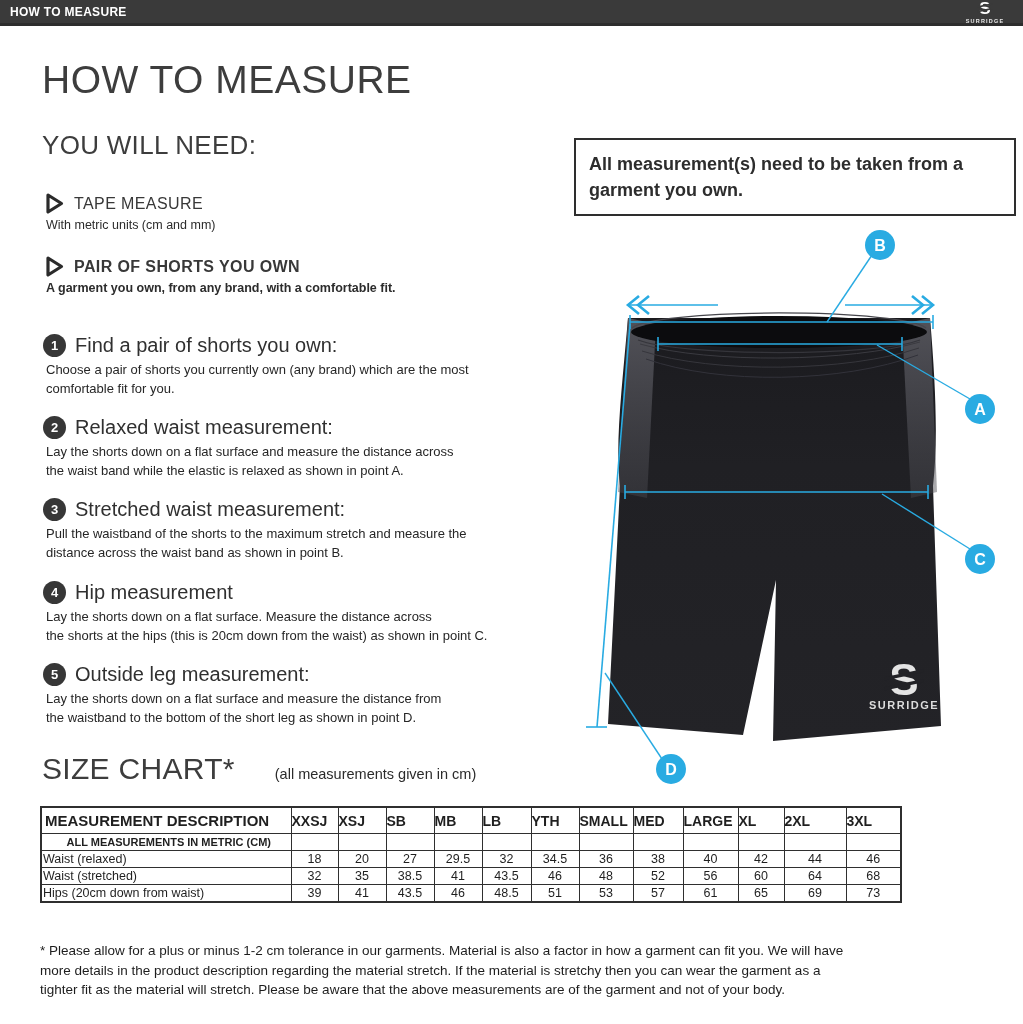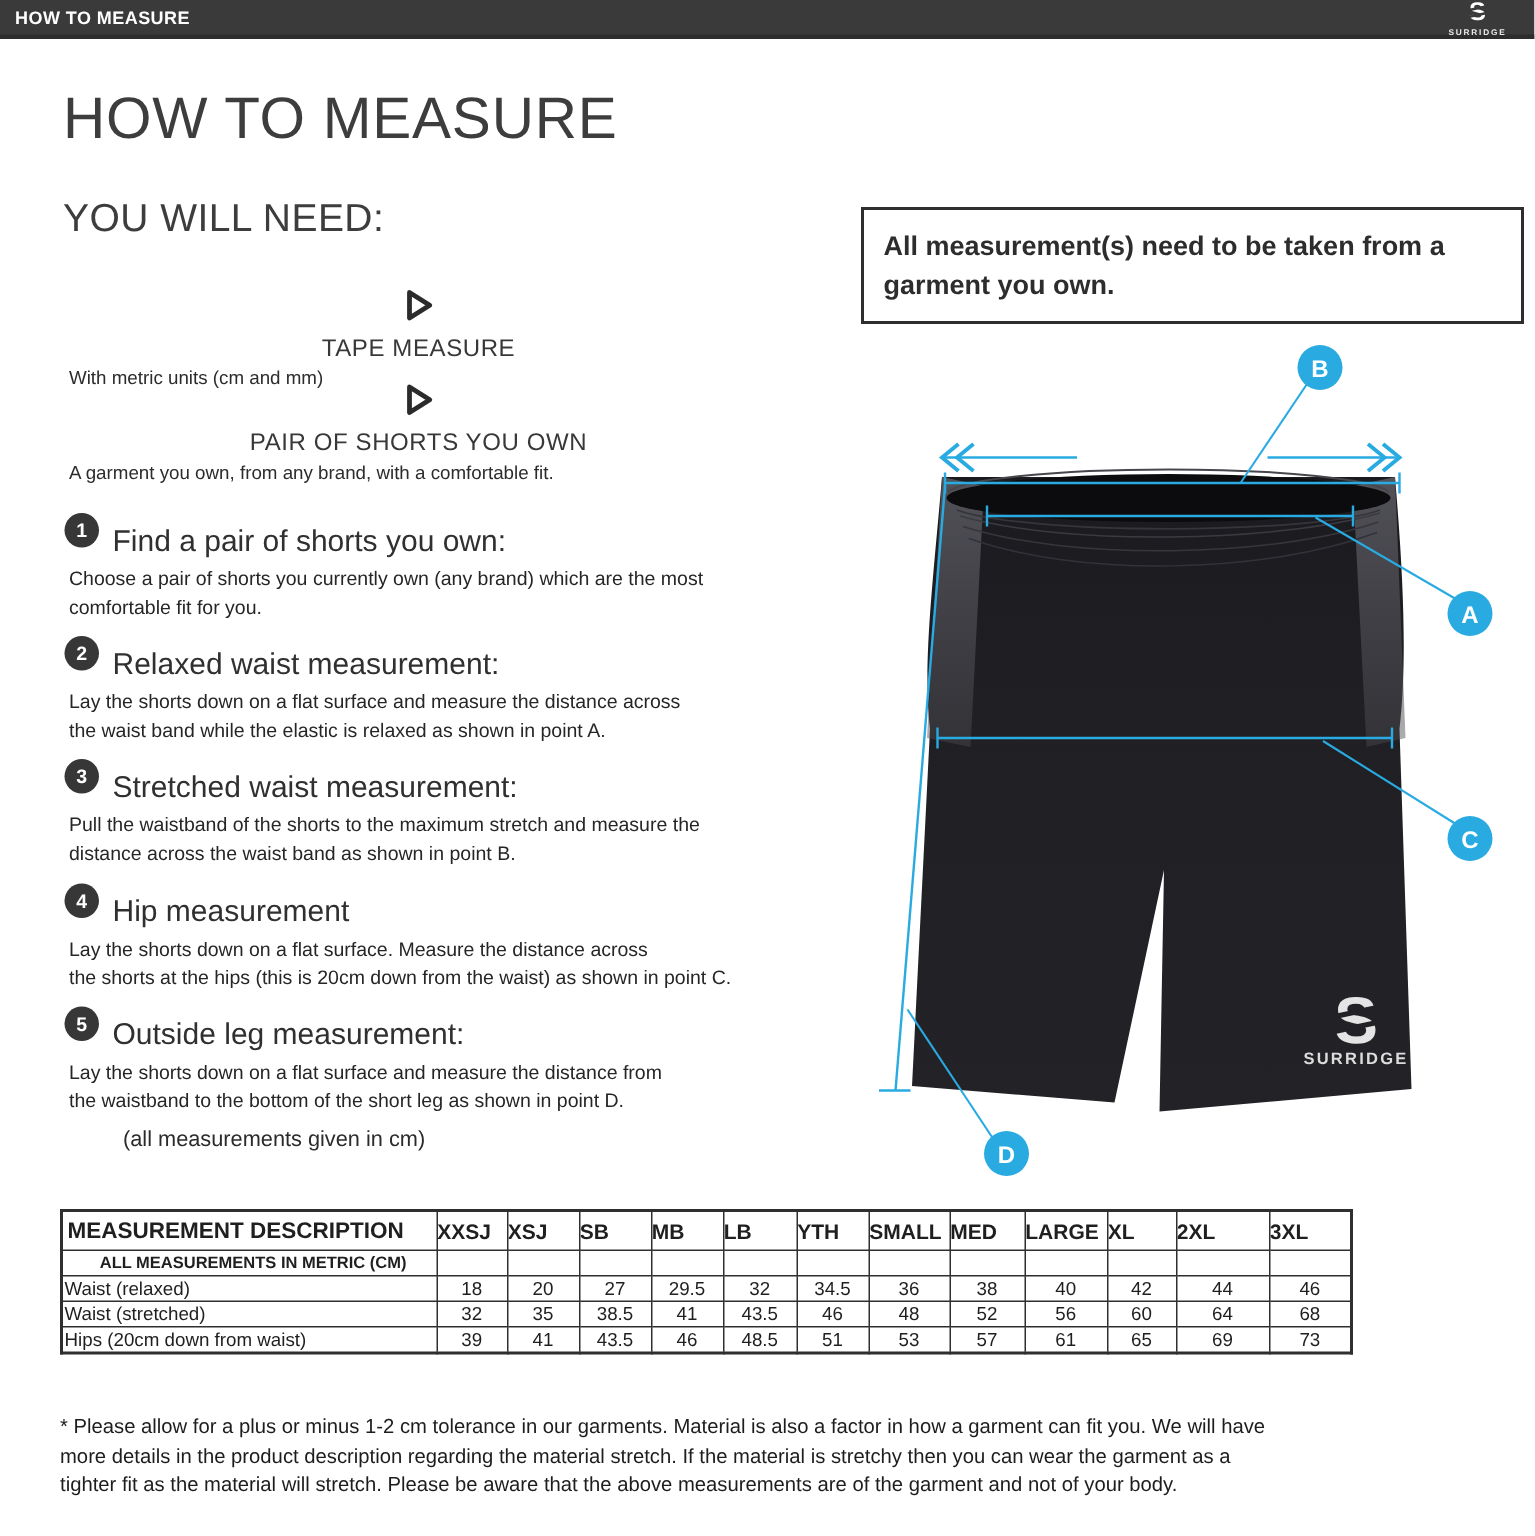--- a/index.html
+++ b/index.html
@@ -13,32 +13,32 @@
           font-size:12px;font-weight:bold;letter-spacing:.3px;}
   .topbar-brand{position:absolute;right:6px;top:0;width:64px;height:24px;text-align:center;color:#fff;}
   .topbar-brand .bn{display:block;font-size:5.5px;font-weight:bold;letter-spacing:1.2px;margin-top:-2px;color:#e8e8e8;}
 
   
   .h1{position:absolute;left:42px;top:58px;font-size:39px;color:#3d3d3d;letter-spacing:.5px;}
   .ywn{position:absolute;left:42px;top:130px;font-size:26px;color:#3d3d3d;letter-spacing:.3px;}
 
   
   .need{position:absolute;left:44px;width:470px;}
-  .need1{top:192px;} .need2{top:255px;}
-  .ni-head{display:flex;align-items:center;gap:9px;flex-direction:column;}
+  .need1{top:192px;} .need2{top:255px;font-weight:bold;}
+  .ni-head{display:flex;align-items:center;gap:9px;}
   .ni-label{font-size:16px;color:#383838;letter-spacing:.4px;}
   .ni-desc{font-size:12.5px;color:#2c2c2c;margin:3px 0 0 2px;}
 
   
   .step{position:absolute;left:43px;width:560px;}
   .s1{top:334px;} .s2{top:416px;} .s3{top:498px;} .s4{top:581px;} .s5{top:663px;}
   .step-h{display:flex;align-items:center;gap:9px;}
   .badge{width:23px;height:23px;border-radius:50%;background:#373737;color:#fff;
          font-size:13px;font-weight:bold;display:flex;align-items:center;justify-content:center;flex:0 0 23px;}
-  .step-t{font-size:20px;color:#303030;margin-top:16px;}
+  .step-t{font-size:20px;color:#303030;}
   .step-b{margin:4px 0 0 3px;font-size:13px;line-height:18.5px;color:#262626;white-space:pre-line;}
 
   
   .notebox{position:absolute;left:541px;top:138px;width:412px;border:2.5px solid #2e2e2e;
            padding:11px 13px;font-size:18px;font-weight:bold;line-height:26px;color:#2d2d2d;white-space:pre-line;margin-left:33px;}
 
   
   .diagram{position:absolute;left:580px;top:228px;width:443px;height:565px;}
 
   
@@ -208,20 +208,21 @@
     <circle cx="400" cy="181" r="15" fill="#29abe2"></circle>
     <text x="400" y="187" text-anchor="middle" font-size="16" font-weight="bold" fill="#ffffff">A</text>
     <circle cx="400" cy="331" r="15" fill="#29abe2"></circle>
     <text x="400" y="337" text-anchor="middle" font-size="16" font-weight="bold" fill="#ffffff">C</text>
     <circle cx="91" cy="541" r="15" fill="#29abe2"></circle>
     <text x="91" y="547" text-anchor="middle" font-size="16" font-weight="bold" fill="#ffffff">D</text>
   </g>
 </svg>
 
 <div class="sc-head">
+  <span class="sc-title">SIZE CHART*</span>
   <span class="sc-sub">(all measurements given in cm)</span>
 </div>
 
 <table class="sizechart">
   <colgroup id="sc-cols">
       <col style="width: 250px;">
       <col style="width: 47px;">
       <col style="width: 48px;">
       <col style="width: 48px;">
       <col style="width: 48px;">

